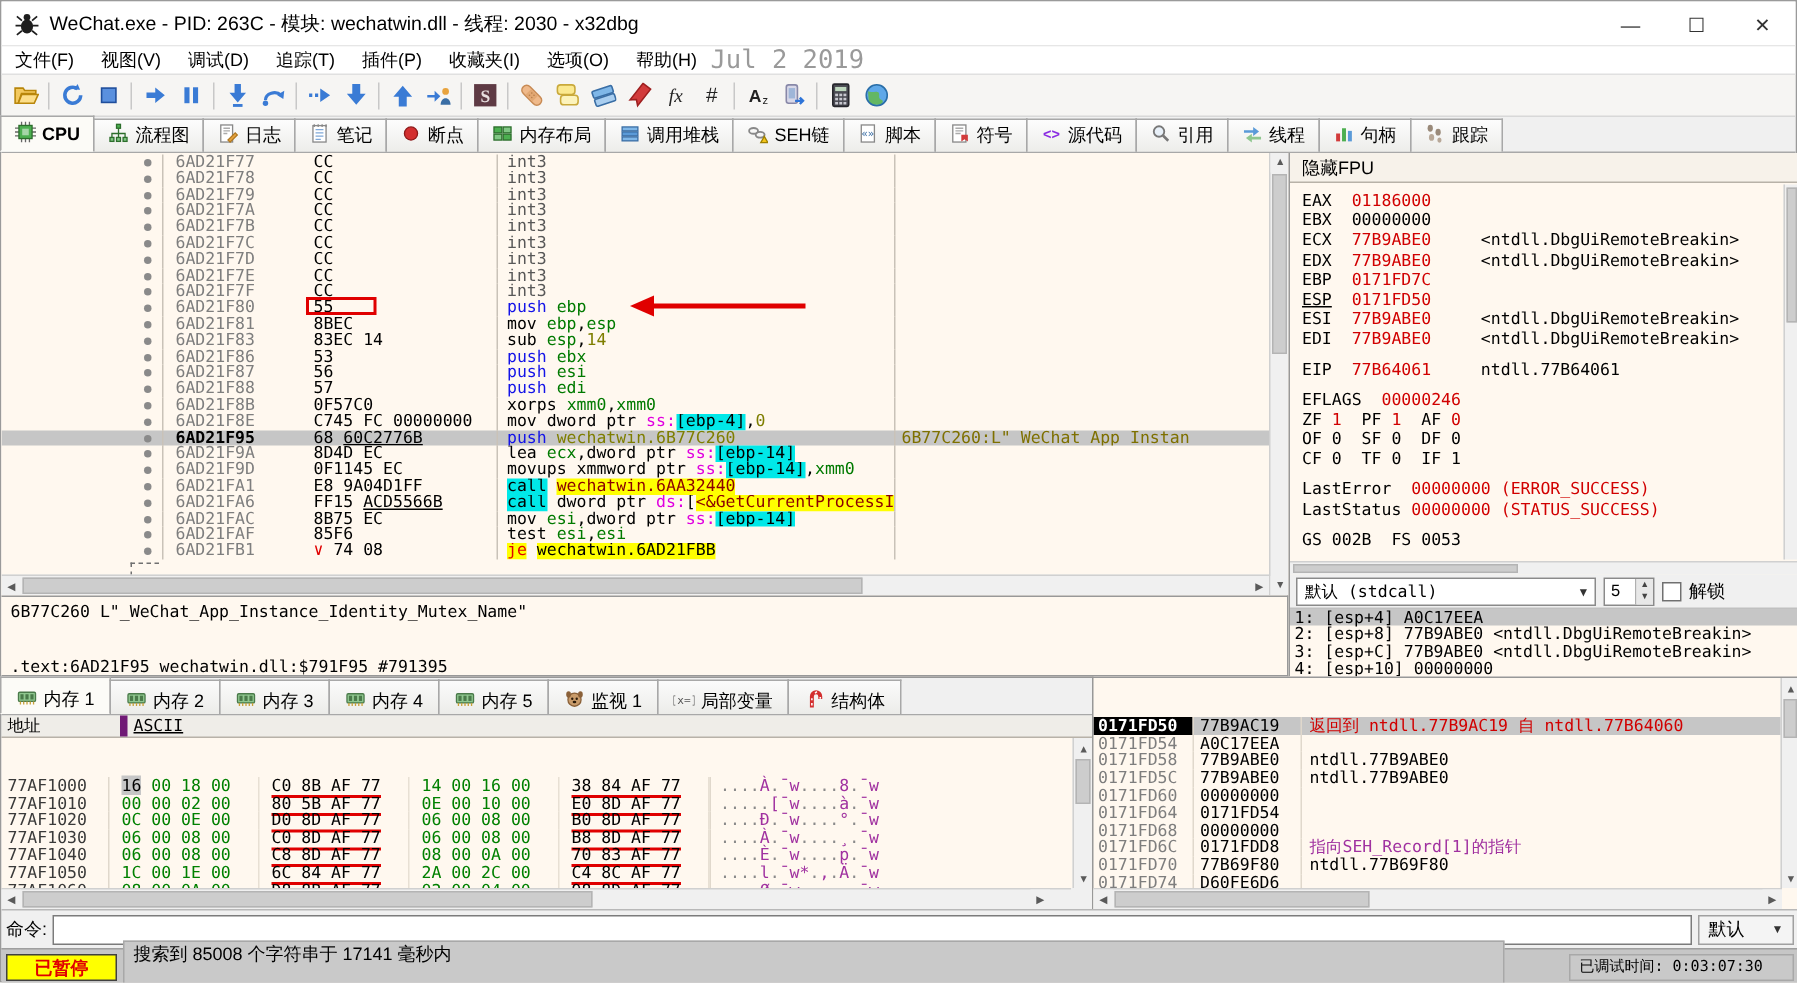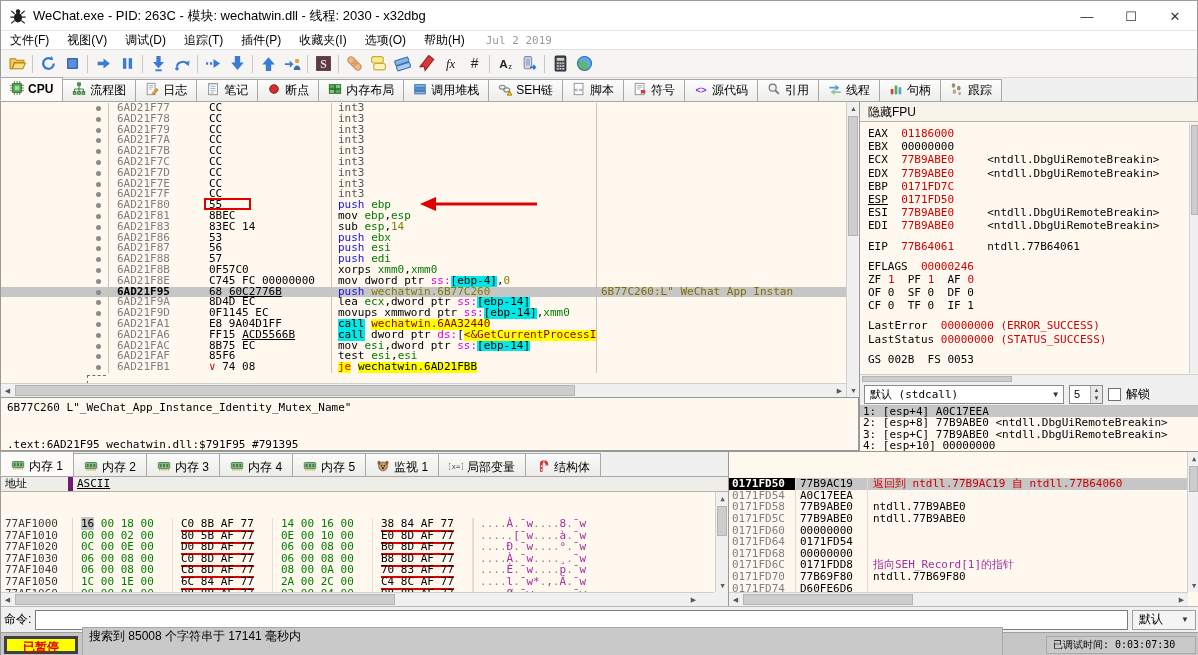--- a/index.html
+++ b/index.html
@@ -10,21 +10,21 @@
   
   .titlebar { position:absolute; left:0; top:0; width:100%; height:30px; background:#FFFFFF; display:flex; align-items:center; border-bottom:1px solid #E6E6E6; }
   .titlebar .appicon { width:18px; height:18px; margin:0 6px 0 8px; }
   .titlebar .title { font-size:13px; color:#000; }
   .wincontrols { position:absolute; right:0; top:0; height:30px; display:flex; }
   .wbtn { width:44px; height:30px; display:flex; align-items:center; justify-content:center; font-size:13px; color:#333; }
 
   
   .menubar { position:absolute; left:0; top:30px; width:100%; height:19px; background:#FFFFFF; display:flex; align-items:center; border-bottom:1px solid #E0E0E0; }
   .menuitem { padding:0 9px; height:19px; line-height:19px; color:#000; }
-  .builddate { color:#9A9A9A; font-family:"DejaVu Sans Mono", monospace; font-size:11px; margin-left:12px; }
+  .builddate { color:#9A9A9A; font-family:"DejaVu Sans Mono", monospace; font-size:17px; margin-left:0; }
 
   
   .toolbar { position:absolute; left:0; top:49px; width:100%; height:28px; background:#F6F5F3; border-bottom:1px solid #D8D8D8; display:flex; align-items:center; padding-left:4px; }
   .tbtn { width:24px; height:24px; display:flex; align-items:center; justify-content:center; }
   .tbtn svg { width:17px; height:17px; }
   .tsep { width:1px; height:18px; background:#C8C8C8; margin:0 3px; }
 
   
   .tabbar { position:absolute; left:0; top:77px; width:100%; height:24px; background:#F0F0F0; border-bottom:1px solid #A8A8A8; display:flex; align-items:flex-end; }
   .tab { height:22px; display:flex; align-items:center; gap:4px; padding:0 9px; border:1px solid #A8A8A8; border-bottom:none; background:linear-gradient(#FDFDFD,#EDEDEA); margin-left:-1px; font-size:12px; white-space:nowrap; }
@@ -94,21 +94,21 @@
   .argrow.sel { background:#C6C6C6; }
 
   
   .bottom { position:absolute; left:0; top:450px; width:1198px; height:155px; }
   .bl { position:absolute; left:0; top:0; width:727px; height:155px; border-top:1px solid #989898; }
   .btabs { height:25px; background:#F0F0F0; border-bottom:1px solid #A8A8A8; display:flex; align-items:flex-end; }
   .btab { height:23px; display:flex; align-items:flex-end; gap:4px; padding:0 10px; border:1px solid #A8A8A8; border-bottom:none; background:linear-gradient(#FBFBFB,#ECECE9); margin-left:-1px; font-size:12px; white-space:nowrap; }
   .btab.active { background:#FCFBF7; height:25px; border-bottom:1px solid #FCFBF7; }
   .btab svg { width:14px; height:14px; }
   .dumphead { display:flex; height:15px; background:#EFEDE8; border-bottom:1px solid #B8B2A8; font-family:"DejaVu Sans Mono", monospace; font-size:11px; line-height:14px; }
-  .dh-a { width:72px; padding-left:4px; border-right:5px solid #701a75; }
+  .dh-a { width:84px; padding-left:4px; border-right:5px solid #701a75; }
   .dh-h { width:400px; padding-left:4px; border-right:1px solid #C9C2B8; }
   .dh-s { flex:1; padding-left:4px;text-decoration:underline; }
   .dumprows { position:relative; height:100px; background:#FFF8EF; overflow:hidden; font-family:"DejaVu Sans Mono", monospace; font-size:11px; white-space:pre; }
   .dumprow { display:flex; height:11.6px; line-height:11.5px; }
   .du-a { width:72px; flex:none; padding-left:4px; color:#3A3A3A; border-right:1px solid #E0D8CC; }
   .du-g { width:100px; flex:none; padding-left:8px; color:#008000; border-right:1px solid #E8E0D4; }
   .du-g .ptr { color:#000; border-bottom:2px solid #E00000; }
   .du-g .selbyte { background:#C6C6C6; color:#000; }
   .du-s { width:150px; flex:none; padding-left:6px; border-left:1px solid #E0D8CC; }
   .du-s .dotc { color:#8A8A8A; } .du-s .chc { color:#A031A0; }
@@ -129,21 +129,21 @@
 
   
   .cmdbar { position:absolute; left:0; top:605px; width:1198px; height:26px; background:#F0F0F0; border-top:1px solid #B8B8B8; display:flex; align-items:center; padding:0 3px; gap:4px; }
   .cmdlabel { flex:none; }
   .cmdinput { flex:1; height:20px; background:#FFF; border:1px solid #7B7B7B; }
   .cmddd { flex:none; width:64px; height:20px; border:1px solid #A0A0A0; background:#F4F4F4; display:flex; align-items:center; justify-content:space-between; padding:0 6px; }
   .cmddd .car { font-size:8px; color:#333; }
 
   
   .statusbar { position:absolute; left:0; top:631px; width:1198px; height:24px; background:#C6C6C6; border-top:1px solid #9E9E9E; display:flex; align-items:center; padding:0 3px; gap:4px; }
-  .paused { flex:none; width:74px; height:18px; background:#FFFF00; border:3px solid #404040; color:#E00000; font-weight:bold; text-align:center; line-height:16px; }
+  .paused { flex:none; width:74px; height:18px; background:#FFFF00; border:1px solid #404040; color:#E00000; font-weight:bold; text-align:center; line-height:16px; }
   .statmsg { flex:1; height:35px; border:1px solid #A8A8A8; background:#C9C9C9; line-height:16px; padding-left:6px; max-width:952px; }
   .stattime { flex:none; width:150px; height:18px; border:1px solid #A8A8A8; background:#C9C9C9; line-height:16px; padding-left:6px; font-family:"DejaVu Sans Mono", monospace; font-size:10px;margin-left:39px; }
 </style>
 </head>
 <body>
 
 <div class="win">
 
   <div class="titlebar">
     <span class="appicon" id="appicon"><svg viewBox="0 0 16 16">

